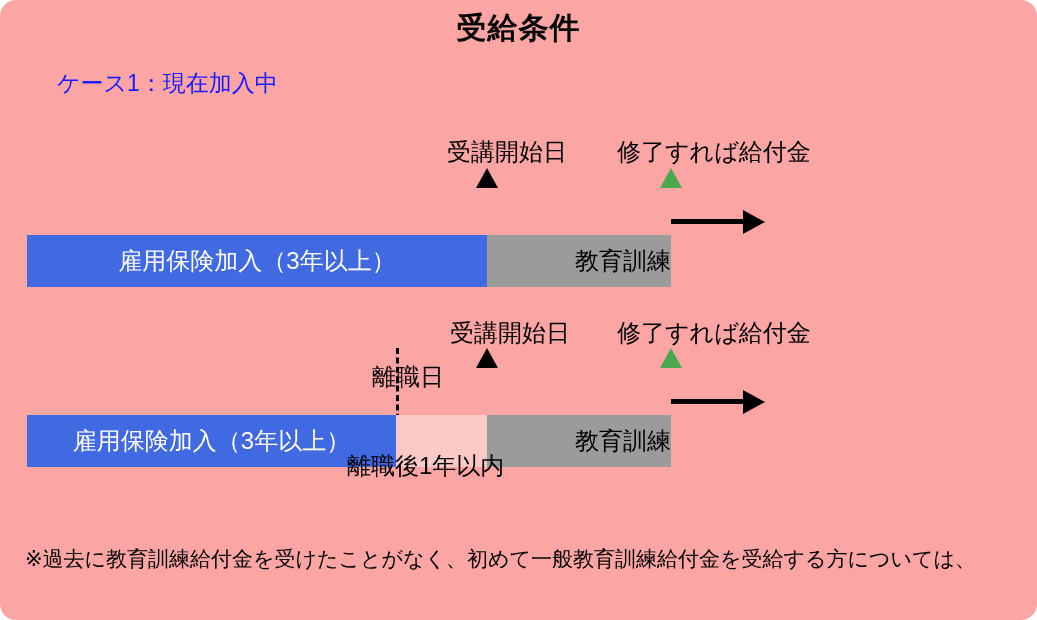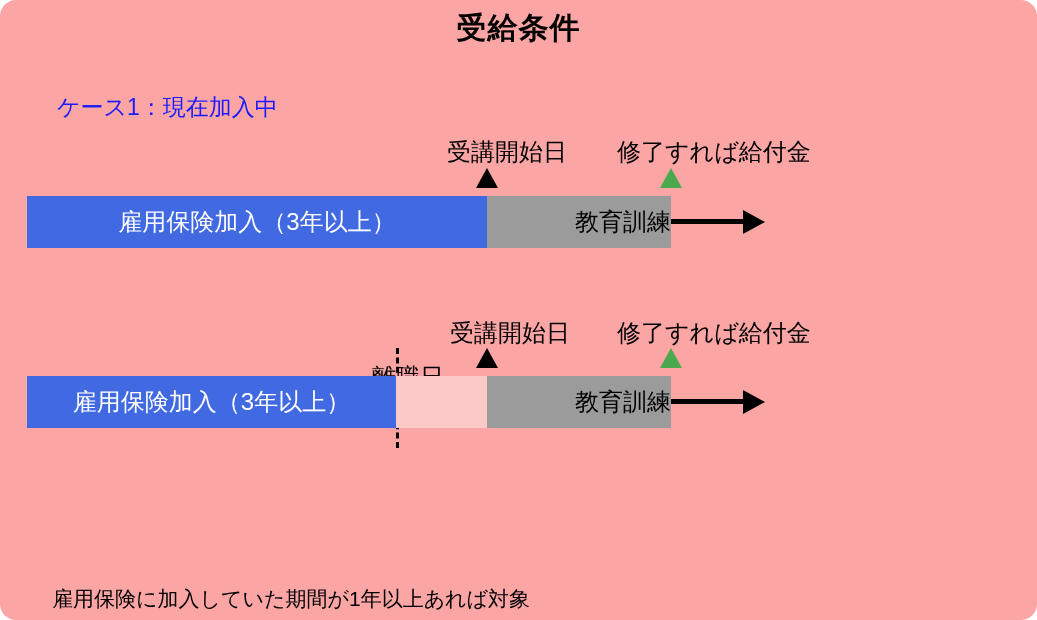--- a/index.html
+++ b/index.html
@@ -52,20 +52,21 @@
     border-right: 11px solid transparent;
   }
   .tri-black { border-bottom: 20px solid #000000; }
   .tri-green { border-bottom: 20px solid #4aa84f; }
 
   .seg {
     box-sizing: border-box;
     display: flex;
     align-items: center;
     justify-content: center;
+    margin-top: 39px;
   }
   .seg-blue { background: #4169e1; }
   .seg-gray { background: #9b9b9b; justify-content: flex-end; }
   .seg-pink { background: #fcc9c9; }
 
   .seg-text-white {
     font-size: 24px;
     color: #ffffff;
     white-space: nowrap;
   }
@@ -99,21 +100,21 @@
     line-height: 1.0;
   }
 </style>
 </head>
 <body>
 
 <div id="canvas">
 
   <div class="abs title">受給条件</div>
 
-  <div class="abs case-label" style="left:57px; top:68px;margin-top:24px;">ケース1：現在加入中</div>
+  <div class="abs case-label" style="left:57px; top:68px;">ケース1：現在加入中</div>
 
   <div class="abs tick-label" style="left:447px; top:136px;">受講開始日</div>
   <div class="abs tick-label" style="left:617px; top:136px;">修了すれば給付金</div>
 
   <div class="abs tri tri-black" style="left:476px; top:168px;"></div>
   <div class="abs tri tri-green" style="left:660px; top:168px;"></div>
 
   <div class="abs seg seg-blue" style="left:27px; top:196px; width:460px; height:52px;">
     <span class="seg-text-white">雇用保険加入（3年以上）</span>
   </div>
@@ -140,16 +141,17 @@
   <div class="abs seg seg-pink" style="left:396px; top:376px; width:91px; height:52px;">
     <span class="seg-text-black"></span>
   </div>
   <div class="abs seg seg-gray" style="left:487px; top:376px; width:184px; height:52px;">
     <span class="seg-text-black">教育訓練</span>
   </div>
 
   <div class="abs arrow-line" style="left:671px; top:399px; width:74px;"></div>
   <div class="abs arrow-head" style="left:743px; top:390px;"></div>
 
+  <div class="abs tick-label" style="left:347px; top:450px;">離職後1年以内</div>
 
-  <div class="abs footnote" style="left:52px; top:588px;">雇用保険に加入していた期間が1年以上あれば対象</div>
+  <div class="abs footnote" style="left:25px; top:548px;">※過去に教育訓練給付金を受けたことがなく、初めて一般教育訓練給付金を受給する方については、</div>
 
 </div>
 
 </body></html>

